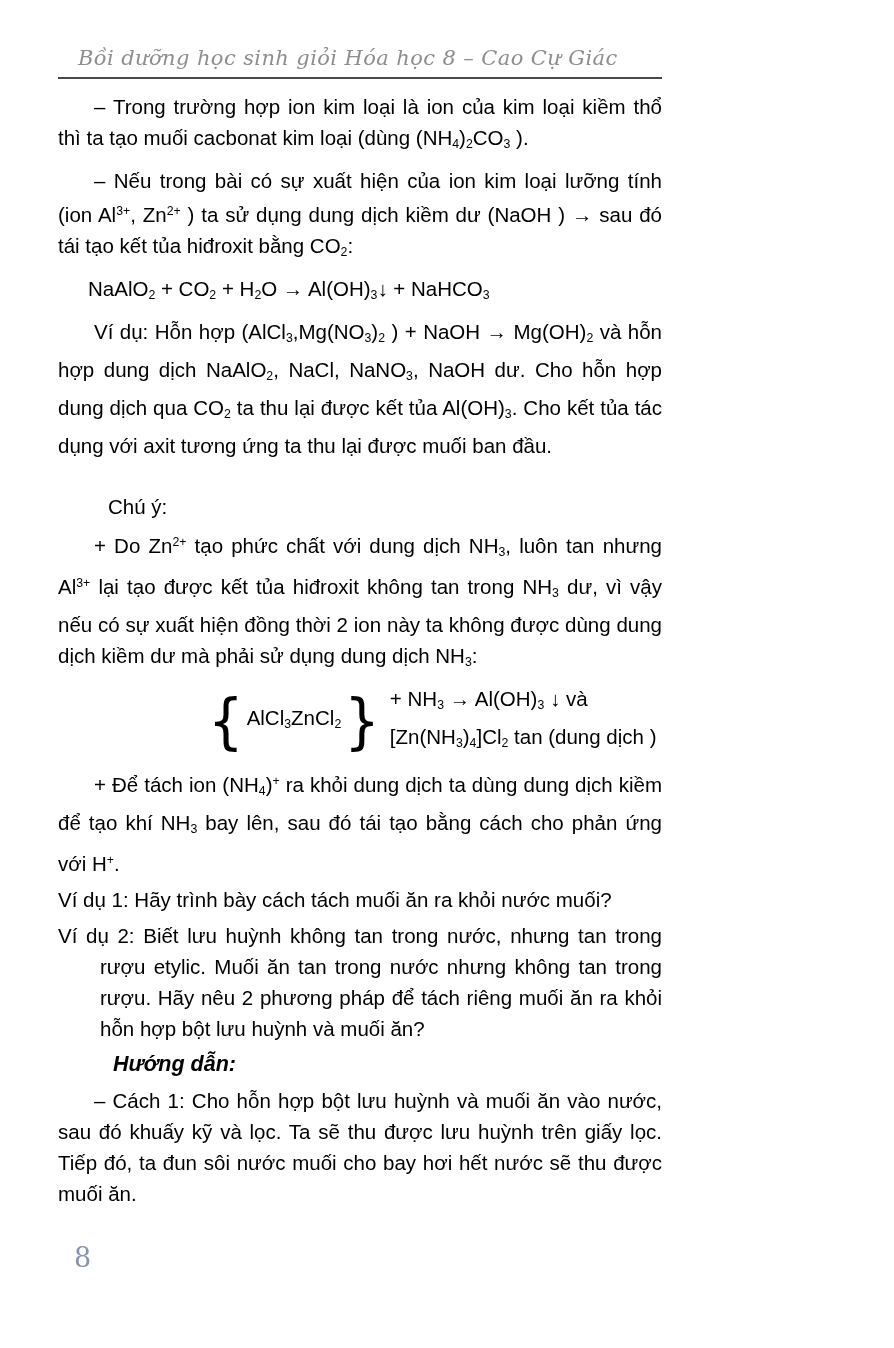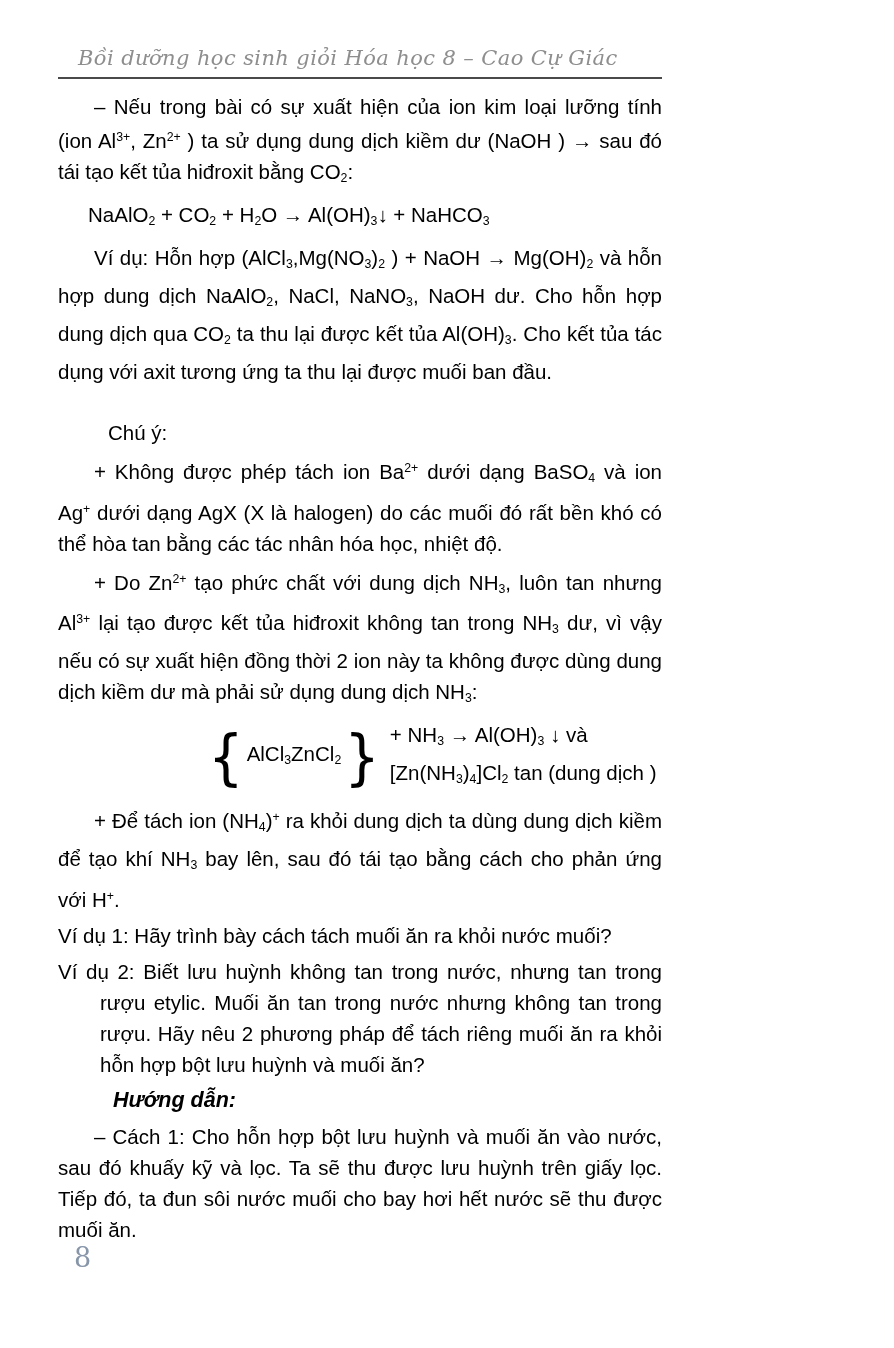--- a/index.html
+++ b/index.html
@@ -35,25 +35,25 @@
     font-family:"DejaVu Serif",serif;color:#8795a9;font-size:27px;
   }
 </style>
 </head>
 <body>
 
 <div class="page">
   <div class="header">Bồi dưỡng học sinh giỏi Hóa học 8 – Cao Cự Giác</div>
   <hr class="header-rule">
   <div id="content">
+      <p class="block para">– Trong trường hợp ion kim loại là ion của kim loại kiềm thổ thì ta tạo muối cacbonat kim loại (dùng (NH<sub>4</sub>)<sub>2</sub>CO<sub>3</sub> ).</p>
       <p class="block para">– Nếu trong bài có sự xuất hiện của ion kim loại lưỡng tính (ion Al<sup>3+</sup>, Zn<sup>2+</sup> ) ta sử dụng dung dịch kiềm dư (NaOH ) →  sau đó tái tạo kết tủa hiđroxit bằng CO<sub>2</sub>:</p>
       <p class="block equation">NaAlO<sub>2</sub> + CO<sub>2</sub> + H<sub>2</sub>O → Al(OH)<sub>3</sub>↓ + NaHCO<sub>3</sub></p>
       <p class="block para">Ví dụ: Hỗn hợp (AlCl<sub>3</sub>,Mg(NO<sub>3</sub>)<sub>2</sub> ) + NaOH → Mg(OH)<sub>2</sub> và hỗn hợp dung dịch NaAlO<sub>2</sub>, NaCl, NaNO<sub>3</sub>, NaOH dư. Cho hỗn hợp dung dịch qua CO<sub>2</sub> ta thu lại được kết tủa Al(OH)<sub>3</sub>. Cho kết tủa tác dụng với axit tương ứng ta thu lại được muối ban đầu.</p>
       <p class="block note-heading">Chú ý:</p>
-      <p class="block para">+ Không được phép tách ion Ba<sup>2+</sup> dưới dạng BaSO<sub>4</sub> và ion Ag<sup>+</sup> dưới dạng AgX (X là halogen) do các muối đó rất bền khó có thể hòa tan bằng các tác nhân hóa học, nhiệt độ.</p>
       <p class="block para">+ Do Zn<sup>2+</sup> tạo phức chất với dung dịch NH<sub>3</sub>, luôn tan nhưng Al<sup>3+</sup> lại tạo được kết tủa hiđroxit không tan trong NH<sub>3</sub> dư, vì vậy nếu có sự xuất hiện đồng thời 2 ion này ta không được dùng dung dịch kiềm dư mà phải sử dụng dung dịch NH<sub>3</sub>:</p>
       <div class="block brace-eq">
         <span class="brace">{</span>
         <span class="stack">
           <span class="stack-line">AlCl<sub>3</sub></span>
           <span class="stack-line">ZnCl<sub>2</sub></span>
         </span>
         <span class="brace">}</span>
         <span class="eq-rest">+ NH<sub>3</sub> → Al(OH)<sub>3</sub> ↓  và [Zn(NH<sub>3</sub>)<sub>4</sub>]Cl<sub>2</sub> tan (dung dịch )</span>
       </div>

